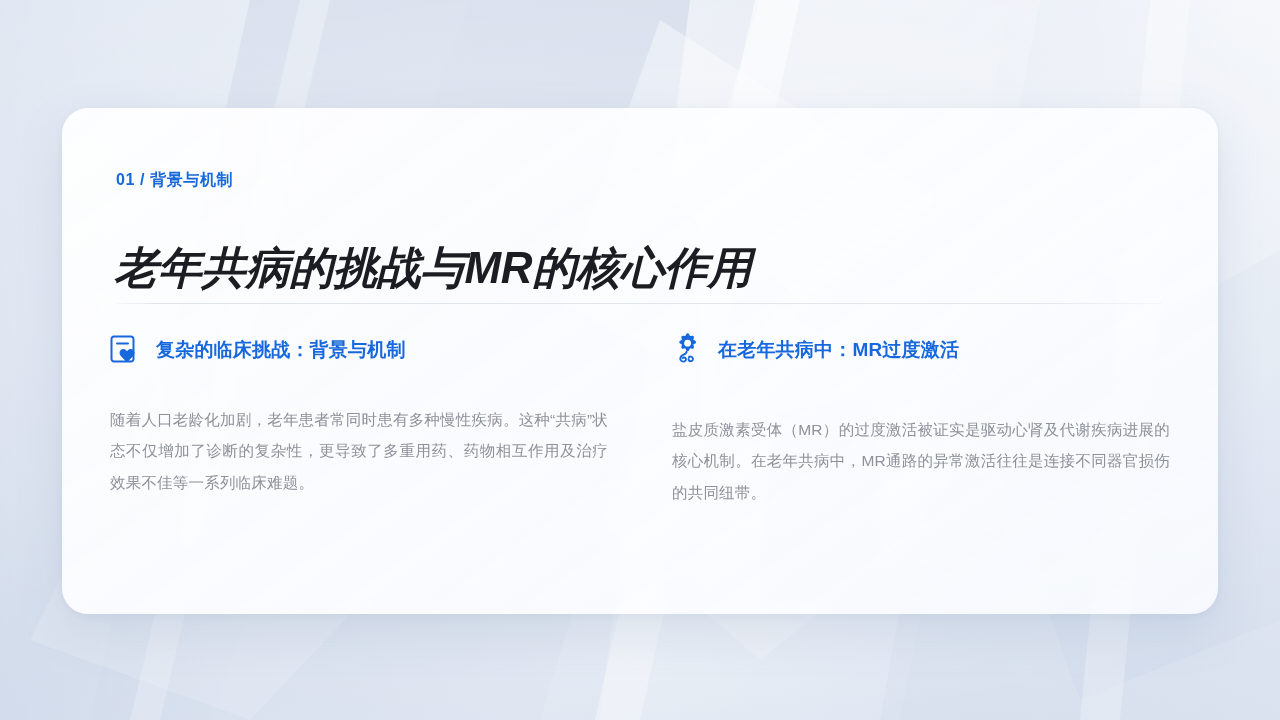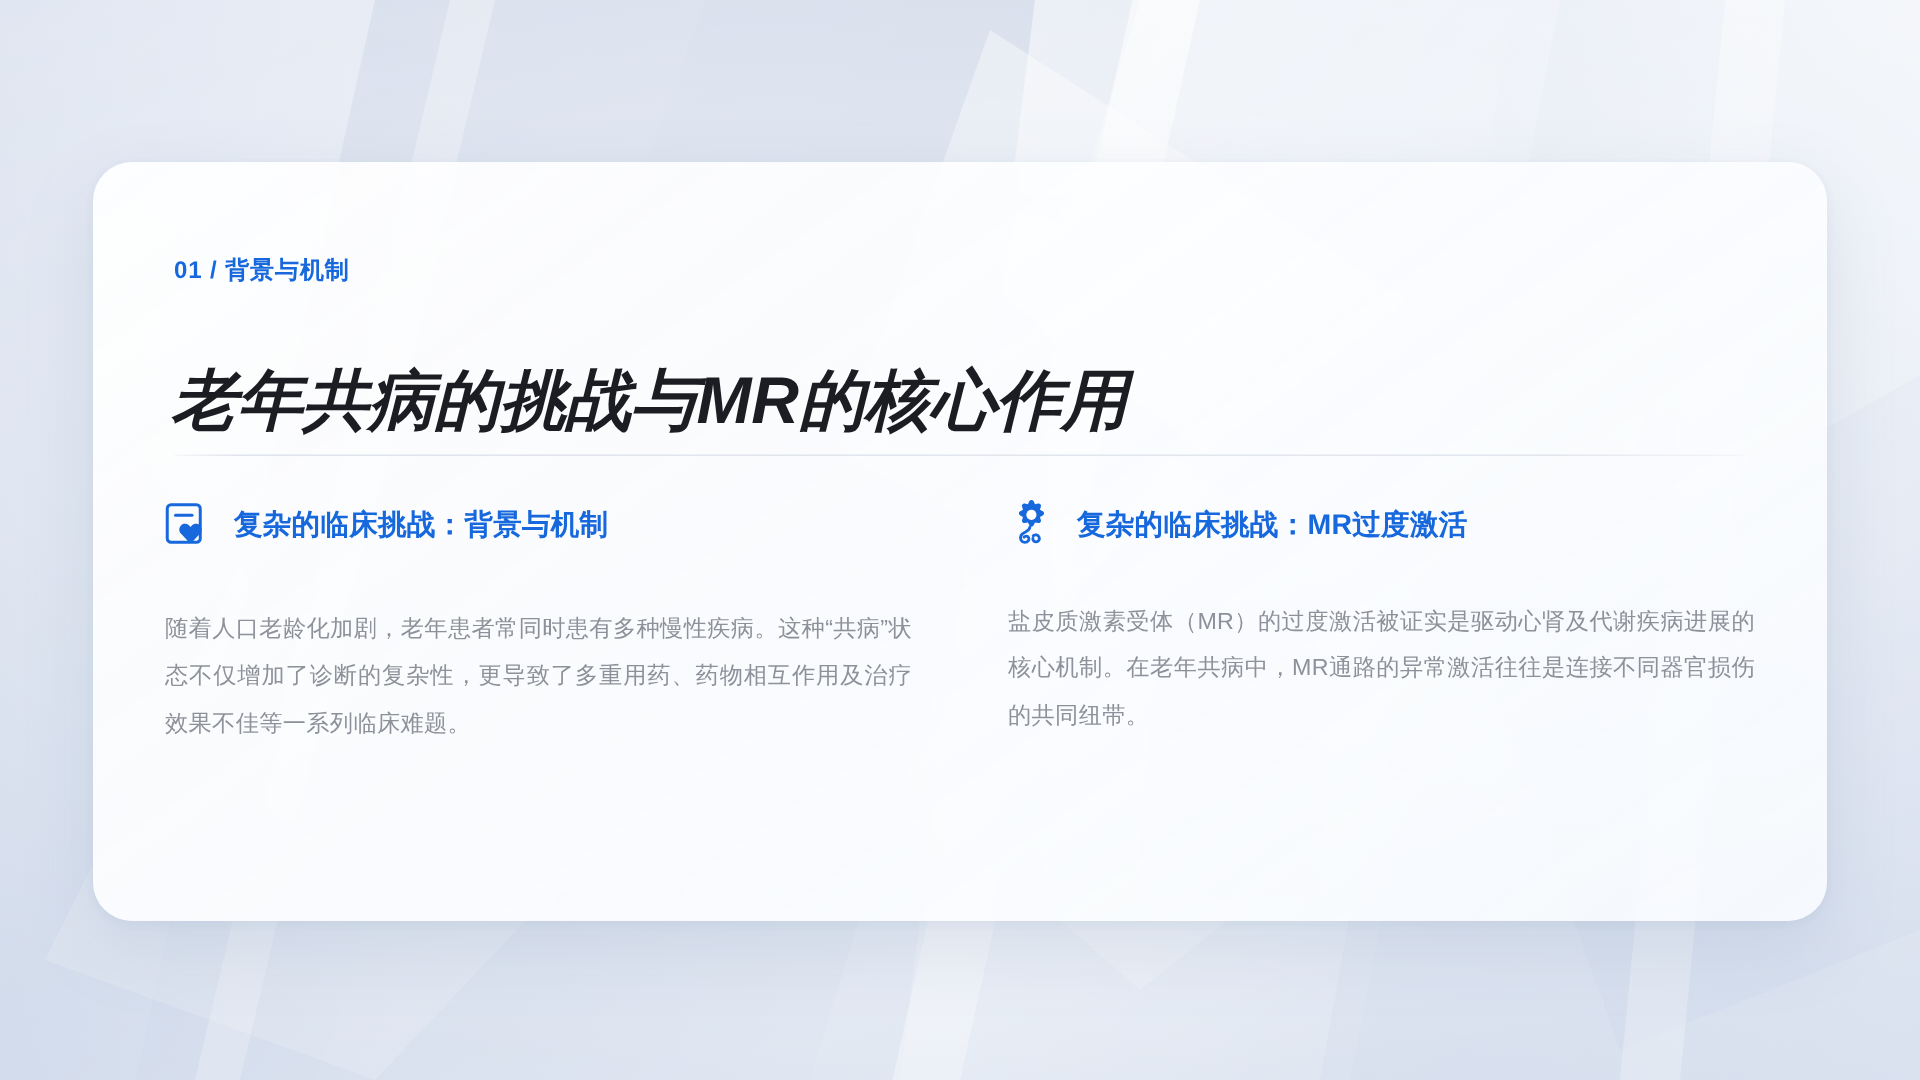--- a/index.html
+++ b/index.html
@@ -129,21 +129,21 @@
   }
 
   .col-body {
     margin-top: 34px;
     font-size: 15.5px;
     line-height: 2.03;
     color: #8d9199;
     letter-spacing: 0.2px;
     text-align: justify;
   }
-  .col:nth-child(2) .col-body { margin-top: 29px; }
+  .col:nth-child(2) .col-body { margin-top: 44px; }
 </style>
 </head>
 <body>
 
 <div class="slide">
 
   <div class="bg-layer">
     <svg viewBox="0 0 1280 720" xmlns="http://www.w3.org/2000/svg" aria-hidden="true">
       <defs>
         <linearGradient id="gA" x1="0" y1="0" x2="1" y2="1">
@@ -213,21 +213,21 @@
         <div class="col">
           <div class="col-head">
             <span class="col-icon">
               <svg viewBox="0 0 32 34" xmlns="http://www.w3.org/2000/svg" aria-hidden="true">
                 <path d="M14.2 1.2a1.6 1.6 0 0 1 2.9 0l.9 1.9 2.1-.4a1.6 1.6 0 0 1 1.8 2.1l-.6 2 1.9 1a1.6 1.6 0 0 1 0 2.8l-1.9 1 .6 2a1.6 1.6 0 0 1-1.8 2.1l-2.1-.4-.9 1.9a1.6 1.6 0 0 1-2.9 0l-.9-1.9-2.1.4a1.6 1.6 0 0 1-1.8-2.1l.6-2-1.9-1a1.6 1.6 0 0 1 0-2.8l1.9-1-.6-2a1.6 1.6 0 0 1 1.8-2.1l2.1.4.9-1.9z" fill="currentColor"></path>
                 <circle cx="15.6" cy="10.2" r="3.4" fill="#ffffff"></circle>
                 <path d="M14.6 18.4c0 3.2-4.6 3.0-5.9 5.6-1.1 2.2.4 4.6 2.6 4.6 1.9 0 3.1-1.6 2.5-3.1-.5-1.3-2.3-1.4-3.1-.4" fill="none" stroke="currentColor" stroke-width="1.9" stroke-linecap="round"></path>
                 <path d="M16.8 24.2c1.3-1.1 3.2-.7 3.9.8.7 1.5-.3 3.2-2.0 3.2-1.4 0-2.3-1.1-2.1-2.3" fill="none" stroke="currentColor" stroke-width="1.9" stroke-linecap="round"></path>
               </svg>
             </span>
-            <span class="col-title">复杂的临床挑战：MR过度激活</span>
+            <span class="col-title">在老年共病中：MR过度激活</span>
           </div>
           <p class="col-body">盐皮质激素受体（MR）的过度激活被证实是驱动心肾及代谢疾病进展的核心机制。在老年共病中，MR通路的异常激活往往是连接不同器官损伤的共同纽带。</p>
         </div>
 
       </div>
     </div>
   </div>
 </div>
 
 </body></html>

